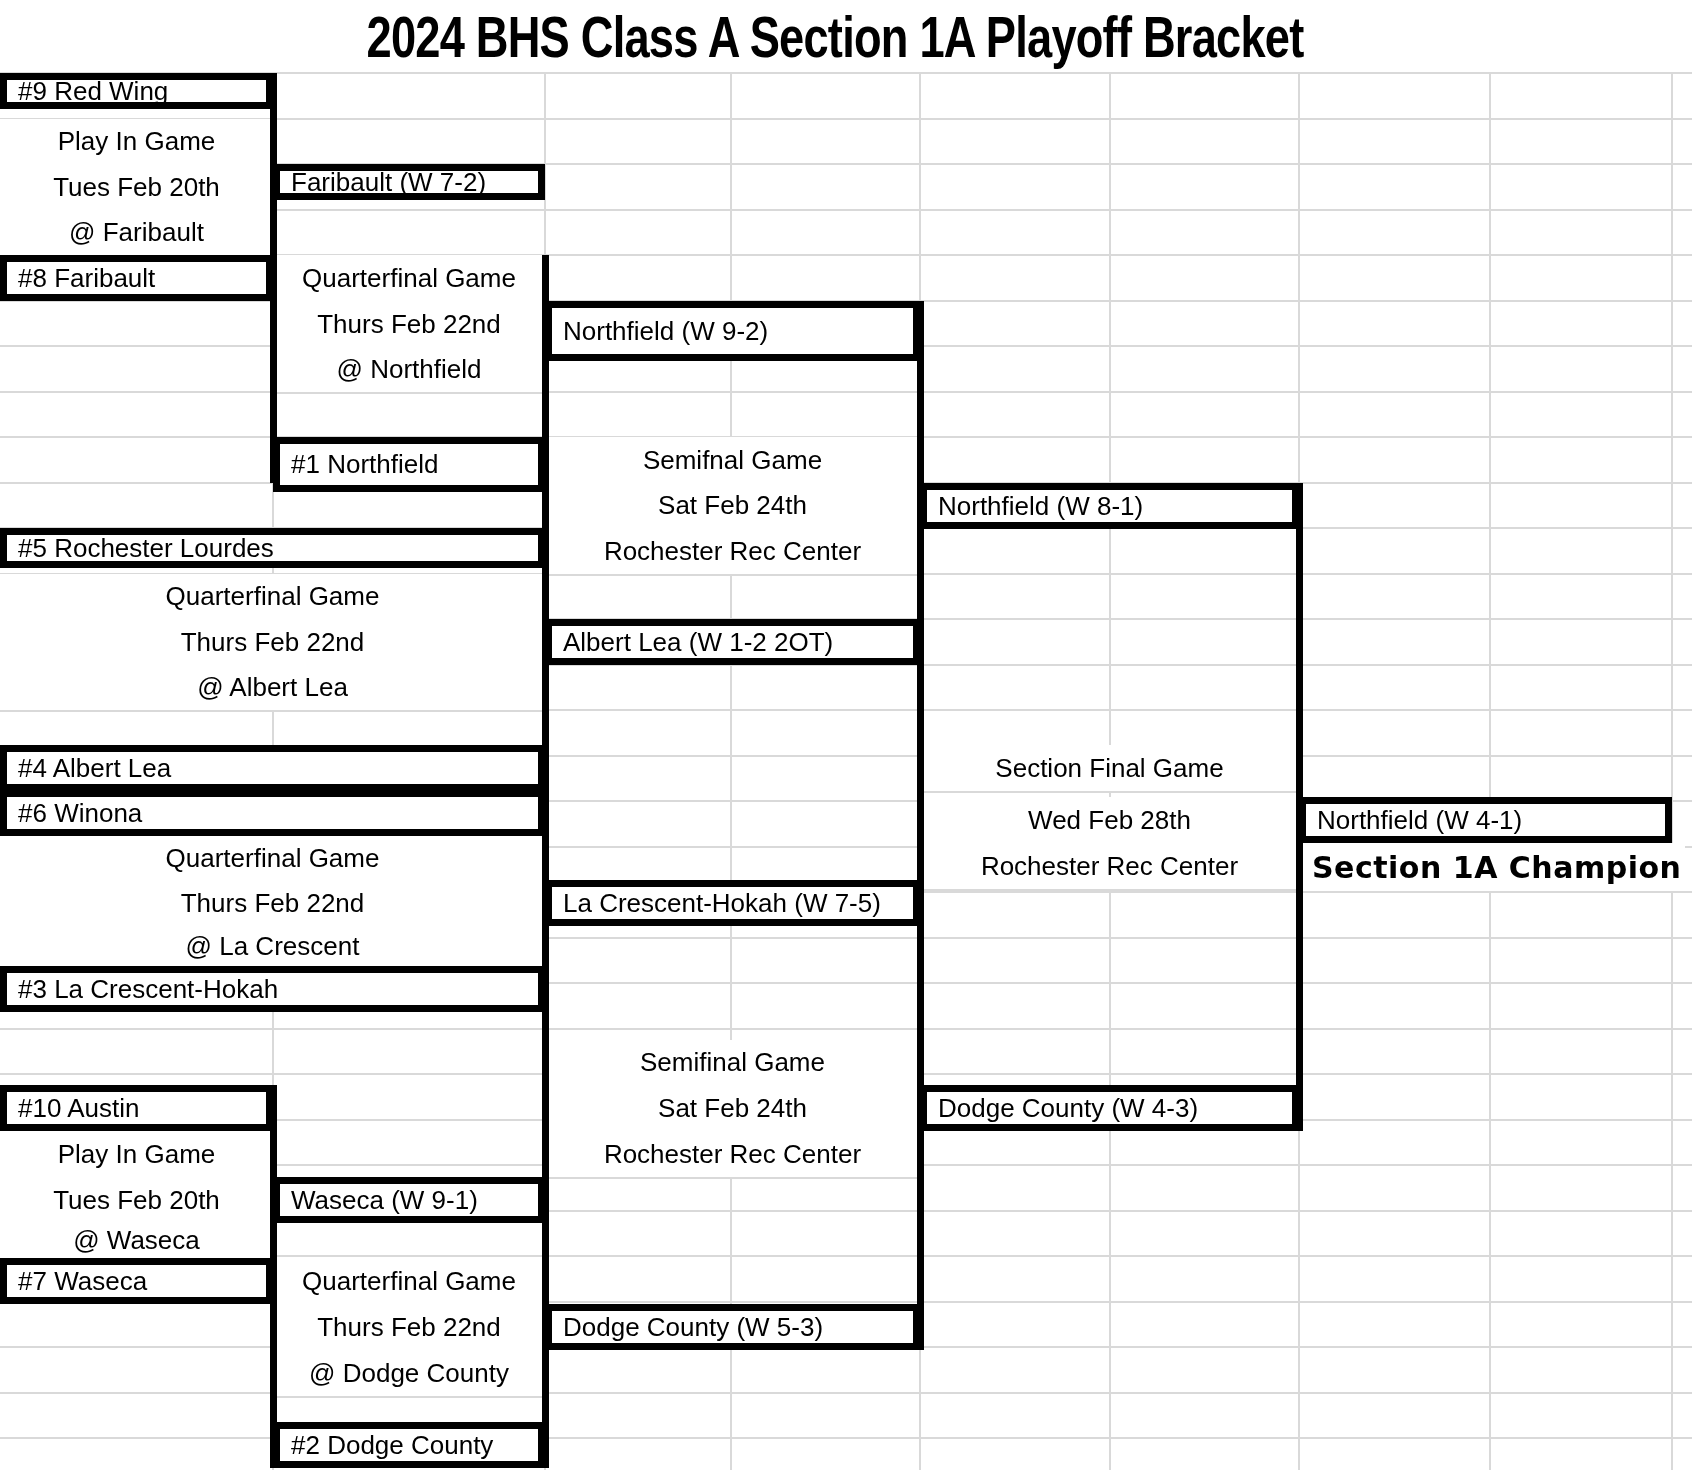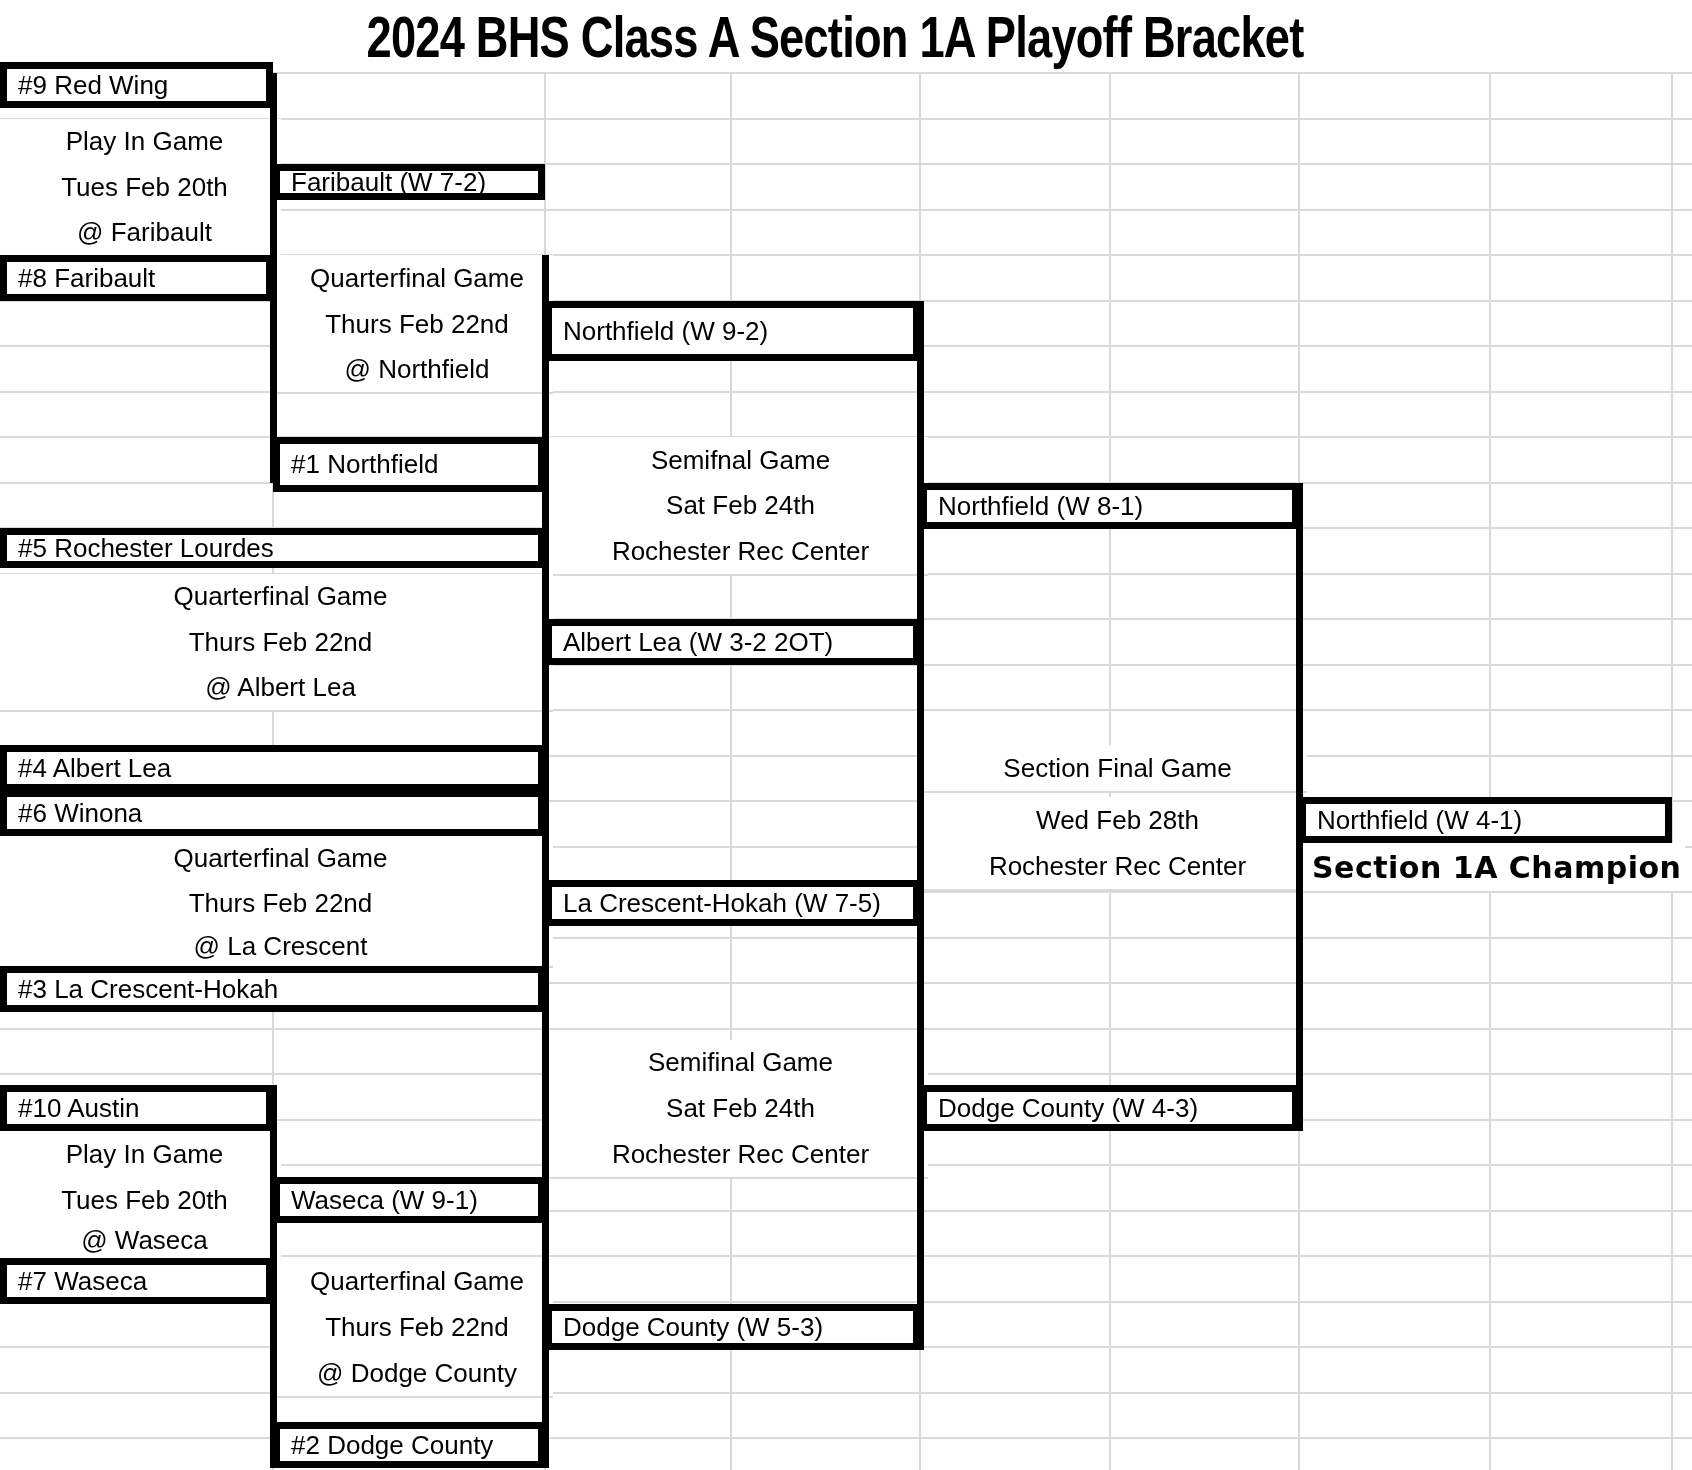--- a/index.html
+++ b/index.html
@@ -18,21 +18,20 @@
     display:flex;align-items:center;
     background:#ffffff;
     font-size:26px;
     white-space:nowrap;
     z-index:2;
   }
   .info{
     justify-content:center;
     border-bottom:2px solid #d9d9d9;
     z-index:1;
-    padding-left:8px;
   }
   .box{
     border:7px solid #000000;
     box-sizing:border-box;
     padding-left:11px;
     z-index:3;
   }
   .champ{
     font-family:"DejaVu Sans", sans-serif;
     font-weight:800;
@@ -92,21 +91,21 @@
     <div class="gridline-v" style="left: 1489px; background: rgb(217, 217, 217);"></div>
     <div class="gridline-v" style="left: 1298px; background: rgb(217, 217, 217);"></div>
     <div class="gridline-v" style="left: 1109px; background: rgb(217, 217, 217);"></div>
     <div class="gridline-v" style="left: 919px; background: rgb(217, 217, 217);"></div>
     <div class="gridline-v" style="left: 730px; background: rgb(217, 217, 217);"></div>
     <div class="gridline-v" style="left: 544px; background: rgb(217, 217, 217);"></div>
     <div class="gridline-v" style="left: 272px; background: rgb(217, 217, 217);"></div>
 
   <div id="title">2024 BHS Class A Section 1A Playoff Bracket</div>
 
-  <div class="cell box" style="left:0;top:62px;width:273px;height:46px">#9 Red Wing</div>
+  <div class="cell box" style="left:0;top:73px;width:273px;height:36px">#9 Red Wing</div>
   <div class="cell info" style="left:0;top:119px;width:273px;height:45px">Play In Game</div>
   <div class="cell info" style="left:0;top:164px;width:273px;height:46px">Tues Feb 20th</div>
   <div class="cell info" style="left:0;top:210px;width:273px;height:45px">@ Faribault</div>
   <div class="cell box" style="left:0;top:255px;width:273px;height:46px">#8 Faribault</div>
   <div class="cell box" style="left:273px;top:164px;width:272px;height:36px">Faribault (W 7-2)</div>
 
   <div class="cell info" style="left:273px;top:255px;width:272px;height:46px">Quarterfinal Game</div>
   <div class="cell info" style="left:273px;top:301px;width:272px;height:46px">Thurs Feb 22nd</div>
   <div class="cell info" style="left:273px;top:347px;width:272px;height:45px">@ Northfield</div>
   <div class="cell box" style="left:273px;top:437px;width:272px;height:55px">#1 Northfield</div>
@@ -115,21 +114,21 @@
   <div class="cell info" style="left:545px;top:437px;width:375px;height:46px">Semifnal Game</div>
   <div class="cell info" style="left:545px;top:483px;width:375px;height:45px">Sat Feb 24th</div>
   <div class="cell info" style="left:545px;top:528px;width:375px;height:46px">Rochester Rec Center</div>
   <div class="cell box" style="left:920px;top:483px;width:379px;height:46px">Northfield (W 8-1)</div>
 
   <div class="cell box" style="left:0;top:528px;width:545px;height:40px">#5 Rochester Lourdes</div>
   <div class="cell info" style="left:0;top:574px;width:545px;height:45px">Quarterfinal Game</div>
   <div class="cell info" style="left:0;top:619px;width:545px;height:46px">Thurs Feb 22nd</div>
   <div class="cell info" style="left:0;top:665px;width:545px;height:45px">@ Albert Lea</div>
   <div class="cell box" style="left:0;top:745px;width:545px;height:46px">#4 Albert Lea</div>
-  <div class="cell box" style="left:545px;top:619px;width:375px;height:46px">Albert Lea (W 3-2 2OT)</div>
+  <div class="cell box" style="left:545px;top:619px;width:375px;height:46px">Albert Lea (W 1-2 2OT)</div>
 
   <div class="cell info" style="left:920px;top:745px;width:379px;height:46px">Section Final Game</div>
   <div class="cell info" style="left:920px;top:797px;width:379px;height:46px">Wed Feb 28th</div>
   <div class="cell box" style="left:1299px;top:797px;width:373px;height:46px">Northfield (W 4-1)</div>
   <div class="cell info" style="left:920px;top:843px;width:379px;height:46px">Rochester Rec Center</div>
   <div class="cell champ" style="left:1299px;top:843px;width:373px;height:48px">Section 1A Champion</div>
 
   <div class="cell box" style="left:0;top:790px;width:545px;height:46px">#6 Winona</div>
   <div class="cell info" style="left:0;top:836px;width:545px;height:44px">Quarterfinal Game</div>
   <div class="cell info" style="left:0;top:880px;width:545px;height:46px">Thurs Feb 22nd</div>

